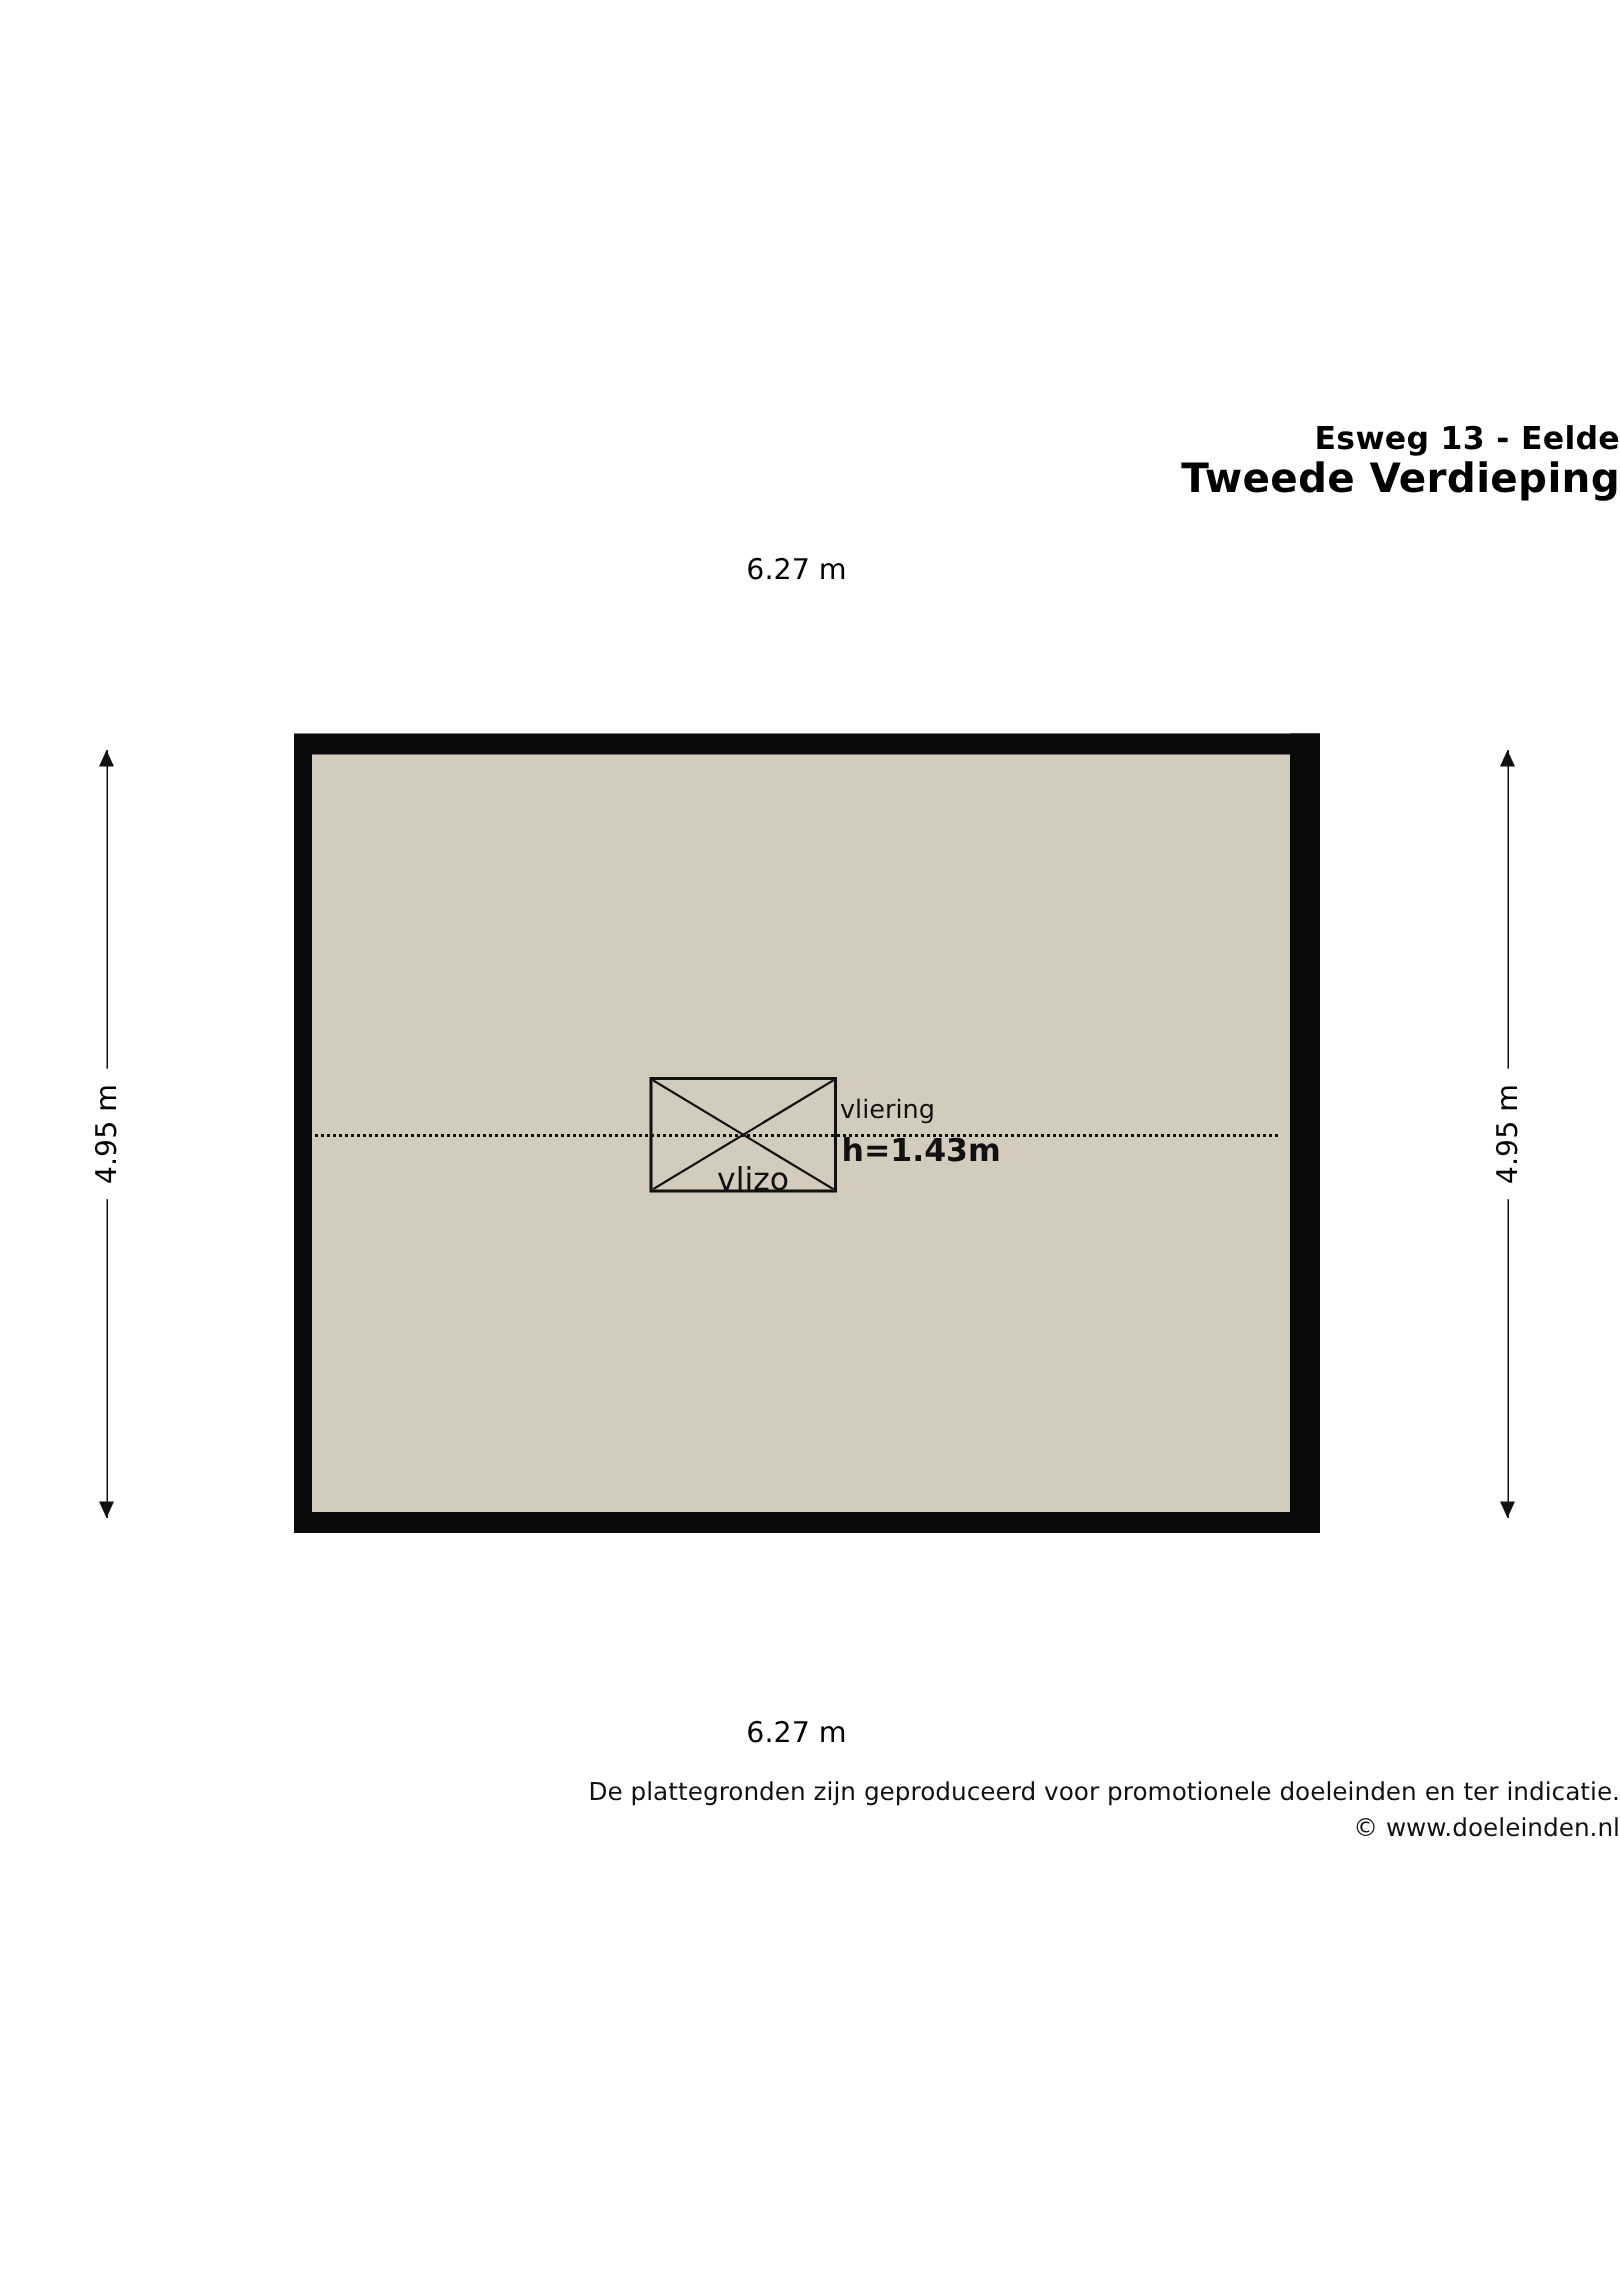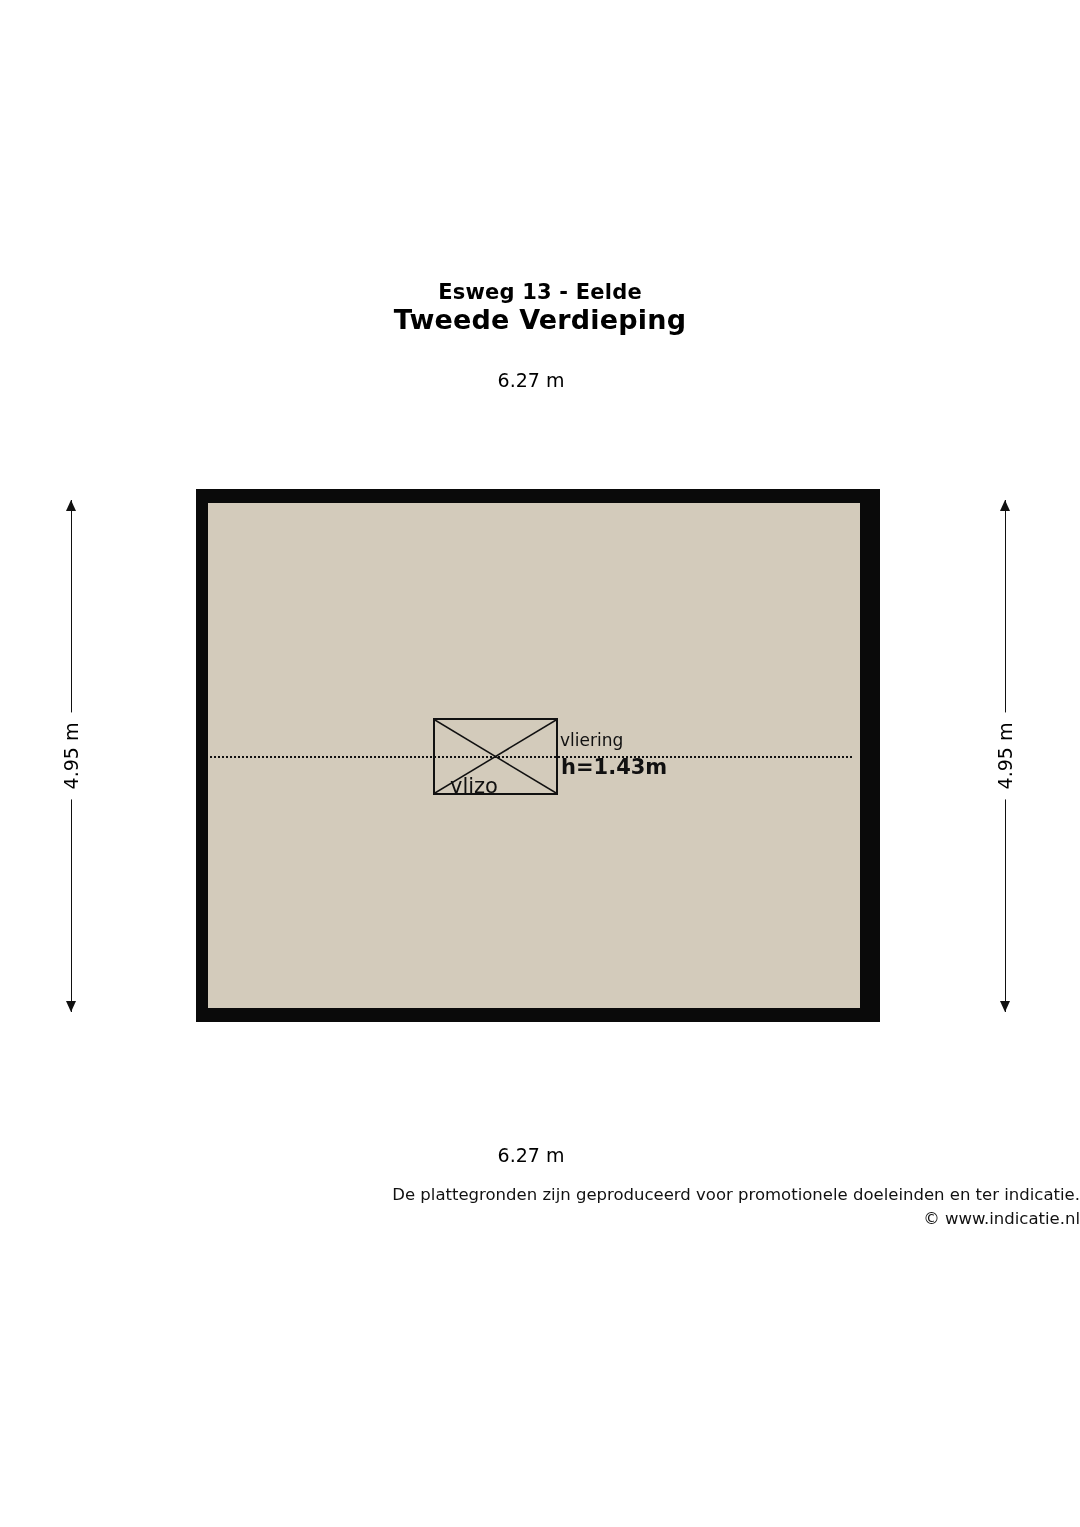--- a/index.html
+++ b/index.html
@@ -15,21 +15,21 @@
     color: #000000;
     overflow: hidden;
   }
 
   
   .title-block {
     position: absolute;
     top: 278px;
     left: 0;
     width: 1080px;
-    text-align: center;
+    text-align: right;
   }
   .title-line1 {
     font-size: 21px;
     font-weight: bold;
     letter-spacing: 0.2px;
     line-height: 28px;
   }
   .title-line2 {
     font-size: 27px;
     font-weight: bold;
@@ -85,21 +85,21 @@
     box-sizing: border-box;
     background: transparent;
   }
   .vlizo-box svg {
     display: block;
     width: 100%;
     height: 100%;
   }
   .vlizo-label {
     position: absolute;
-    left: 450px;
+    left: 478px;
     top: 774px;
     font-size: 21px;
     line-height: 24px;
     color: #111111;
   }
 
   .vliering-label {
     position: absolute;
     left: 560px;
     top: 728px;
@@ -267,14 +267,14 @@
 
 <div class="dim dim-h" style="left:210px; top:1133px; width:642px;">
   <div class="line"></div>
   <div class="cap-l"></div>
   <div class="cap-r"></div>
   <div class="dim-text"><span>6.27 m</span></div>
 </div>
 
 <div class="footer">
   <div>De plattegronden zijn geproduceerd voor promotionele doeleinden en ter indicatie.</div>
-  <div>© www.indicatie.nl</div>
+  <div>© www.doeleinden.nl</div>
 </div>
 
 </body></html>

